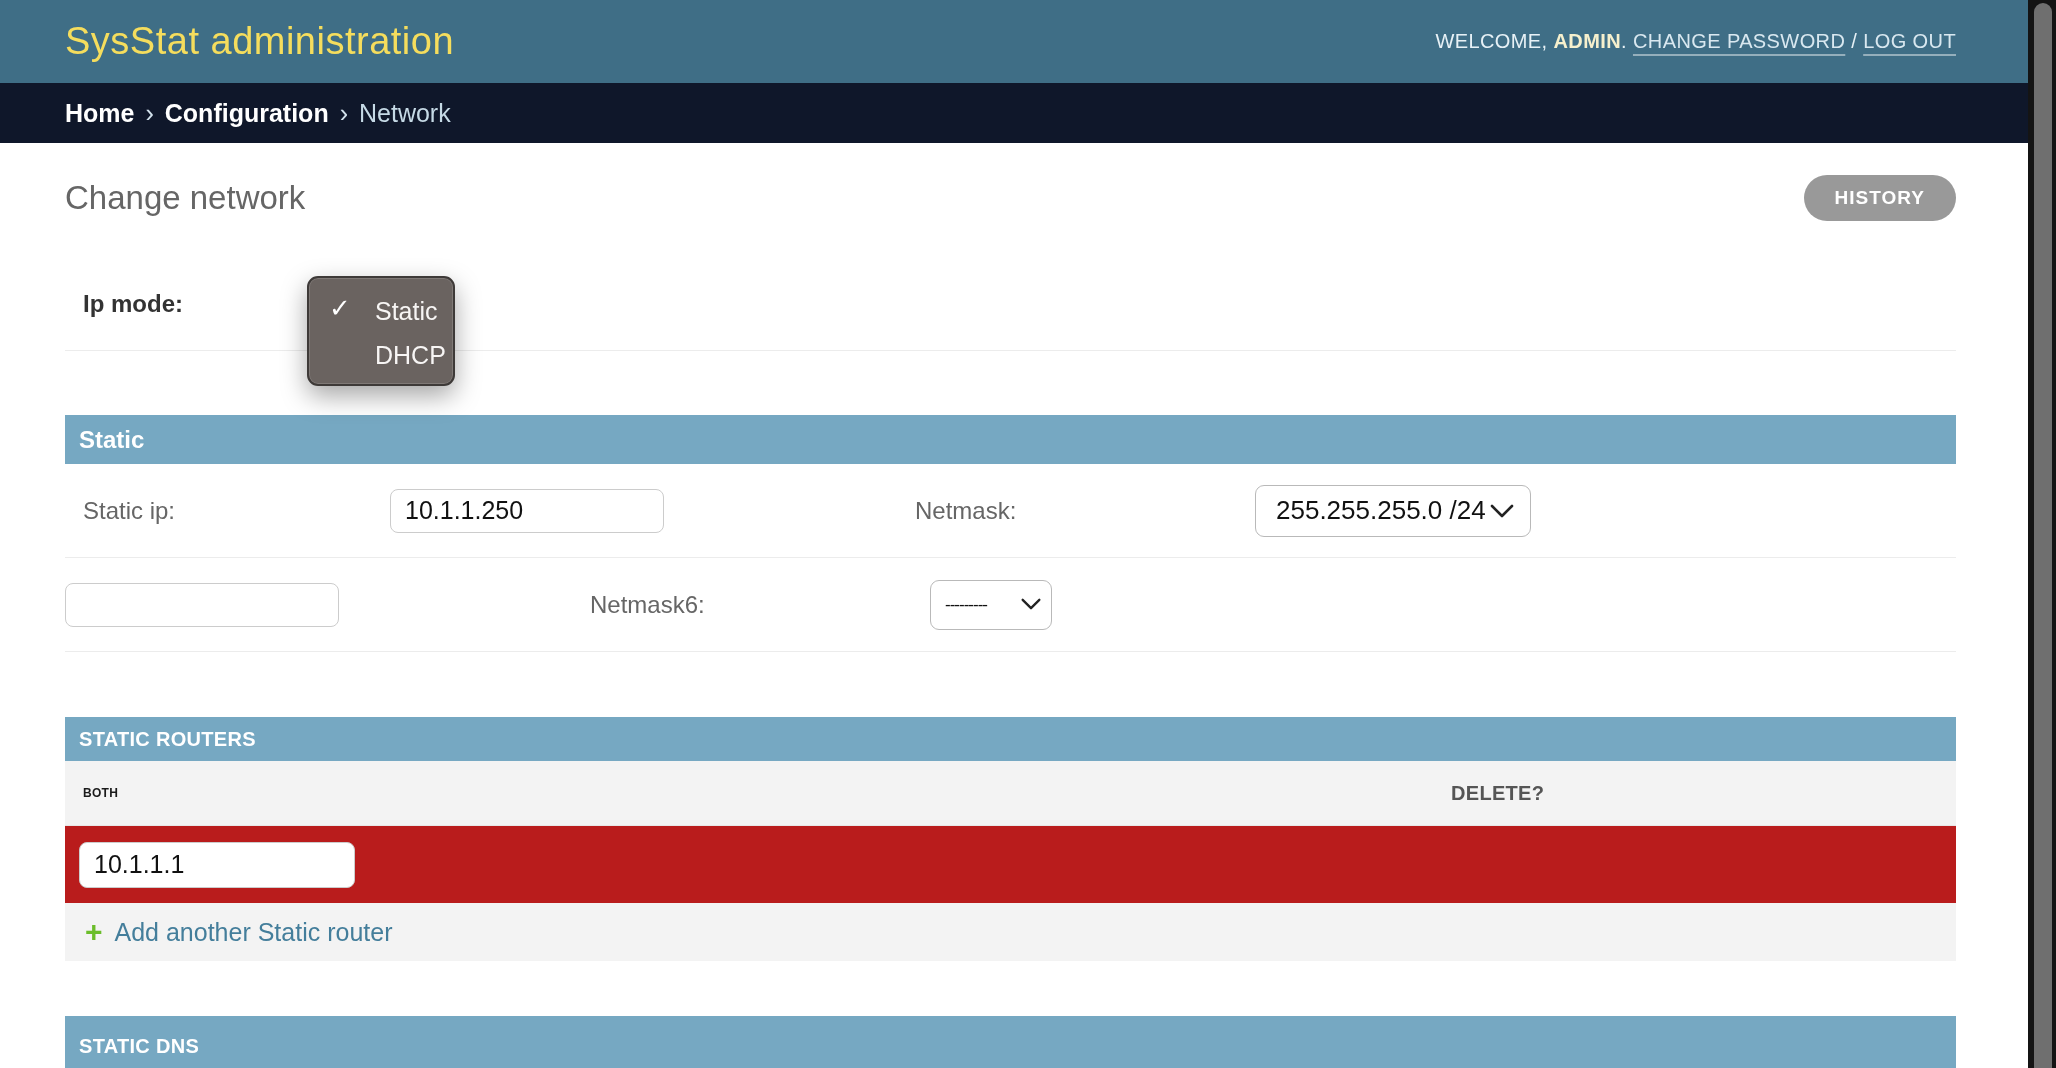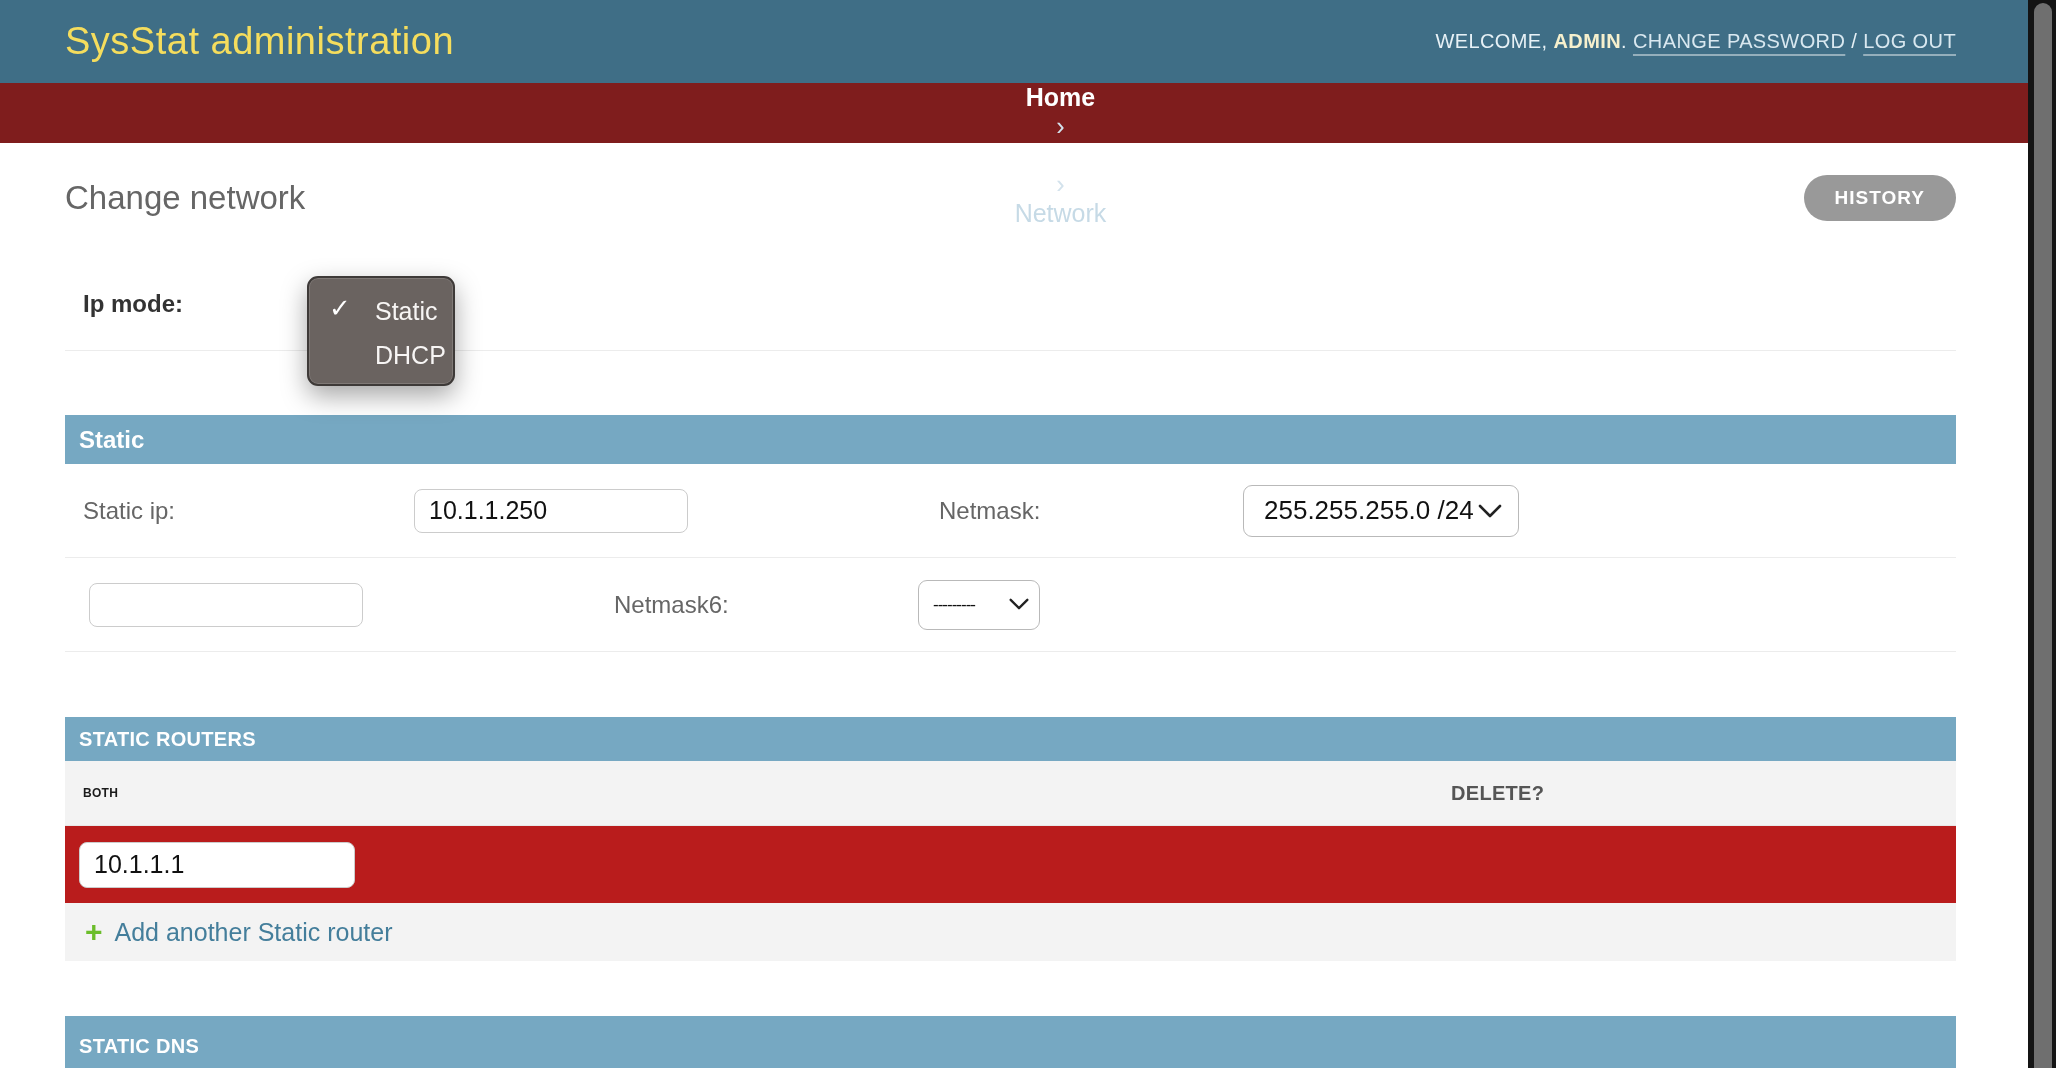--- a/index.html
+++ b/index.html
@@ -40,27 +40,26 @@
     color: #d9e8f0;
     text-decoration: underline;
     text-decoration-color: rgba(255,255,255,.45);
     text-underline-offset: 6px;
     cursor: pointer;
   }
 
   
   .breadcrumbs {
     height: 60px;
-    background: #7f1d1d;
+    background: #0f172a;
     display: flex;
     align-items: center;
     padding-left: 65px;
     font-size: 25px;
     color: #cfe1eb;
-    flex-direction: column;
   }
   .breadcrumbs a {
     color: #ffffff;
     font-weight: bold;
     text-decoration: none;
     cursor: pointer;
   }
   .breadcrumbs .sep { margin: 0 11px; color: #d3e2ec; }
   .breadcrumbs .current { color: #c6dae6; }
 
@@ -156,21 +155,21 @@
     letter-spacing: 0.3px;
   }
 
   .frow {
     display: flex;
     align-items: center;
     border-bottom: 1px solid #ececec;
     height: 94px;
   }
   .cell-label  { width: 325px; padding-left: 18px; font-size: 24px; color: #666666; }
-  .cell-field  { width: 525px; margin-left: 24px; }
+  .cell-field  { width: 525px; }
   .cell-label2 { width: 304px; font-size: 24px; color: #666666; }
 
   .text-input {
     width: 274px;
     height: 44px;
     border: 1.5px solid #cccccc;
     border-radius: 8px;
     padding: 0 14px;
     font-family: inherit;
     font-size: 25px;
@@ -186,20 +185,21 @@
     border: 1.5px solid #b9b9b9;
     border-radius: 9px;
     background: #ffffff;
     display: flex;
     align-items: center;
     padding: 0 50px 0 20px;
     font-size: 26px;
     color: #111111;
     cursor: pointer;
     white-space: nowrap;
+    margin-left: 36px;
   }
   .fake-select.small {
     width: 122px;
     height: 50px;
     font-size: 17px;
     letter-spacing: -1px;
     padding: 0 36px 0 14px;
   }
   .fake-select svg { position: absolute; right: 16px; top: 50%; margin-top: -7px; }
   .fake-select.small svg { right: 10px; }

